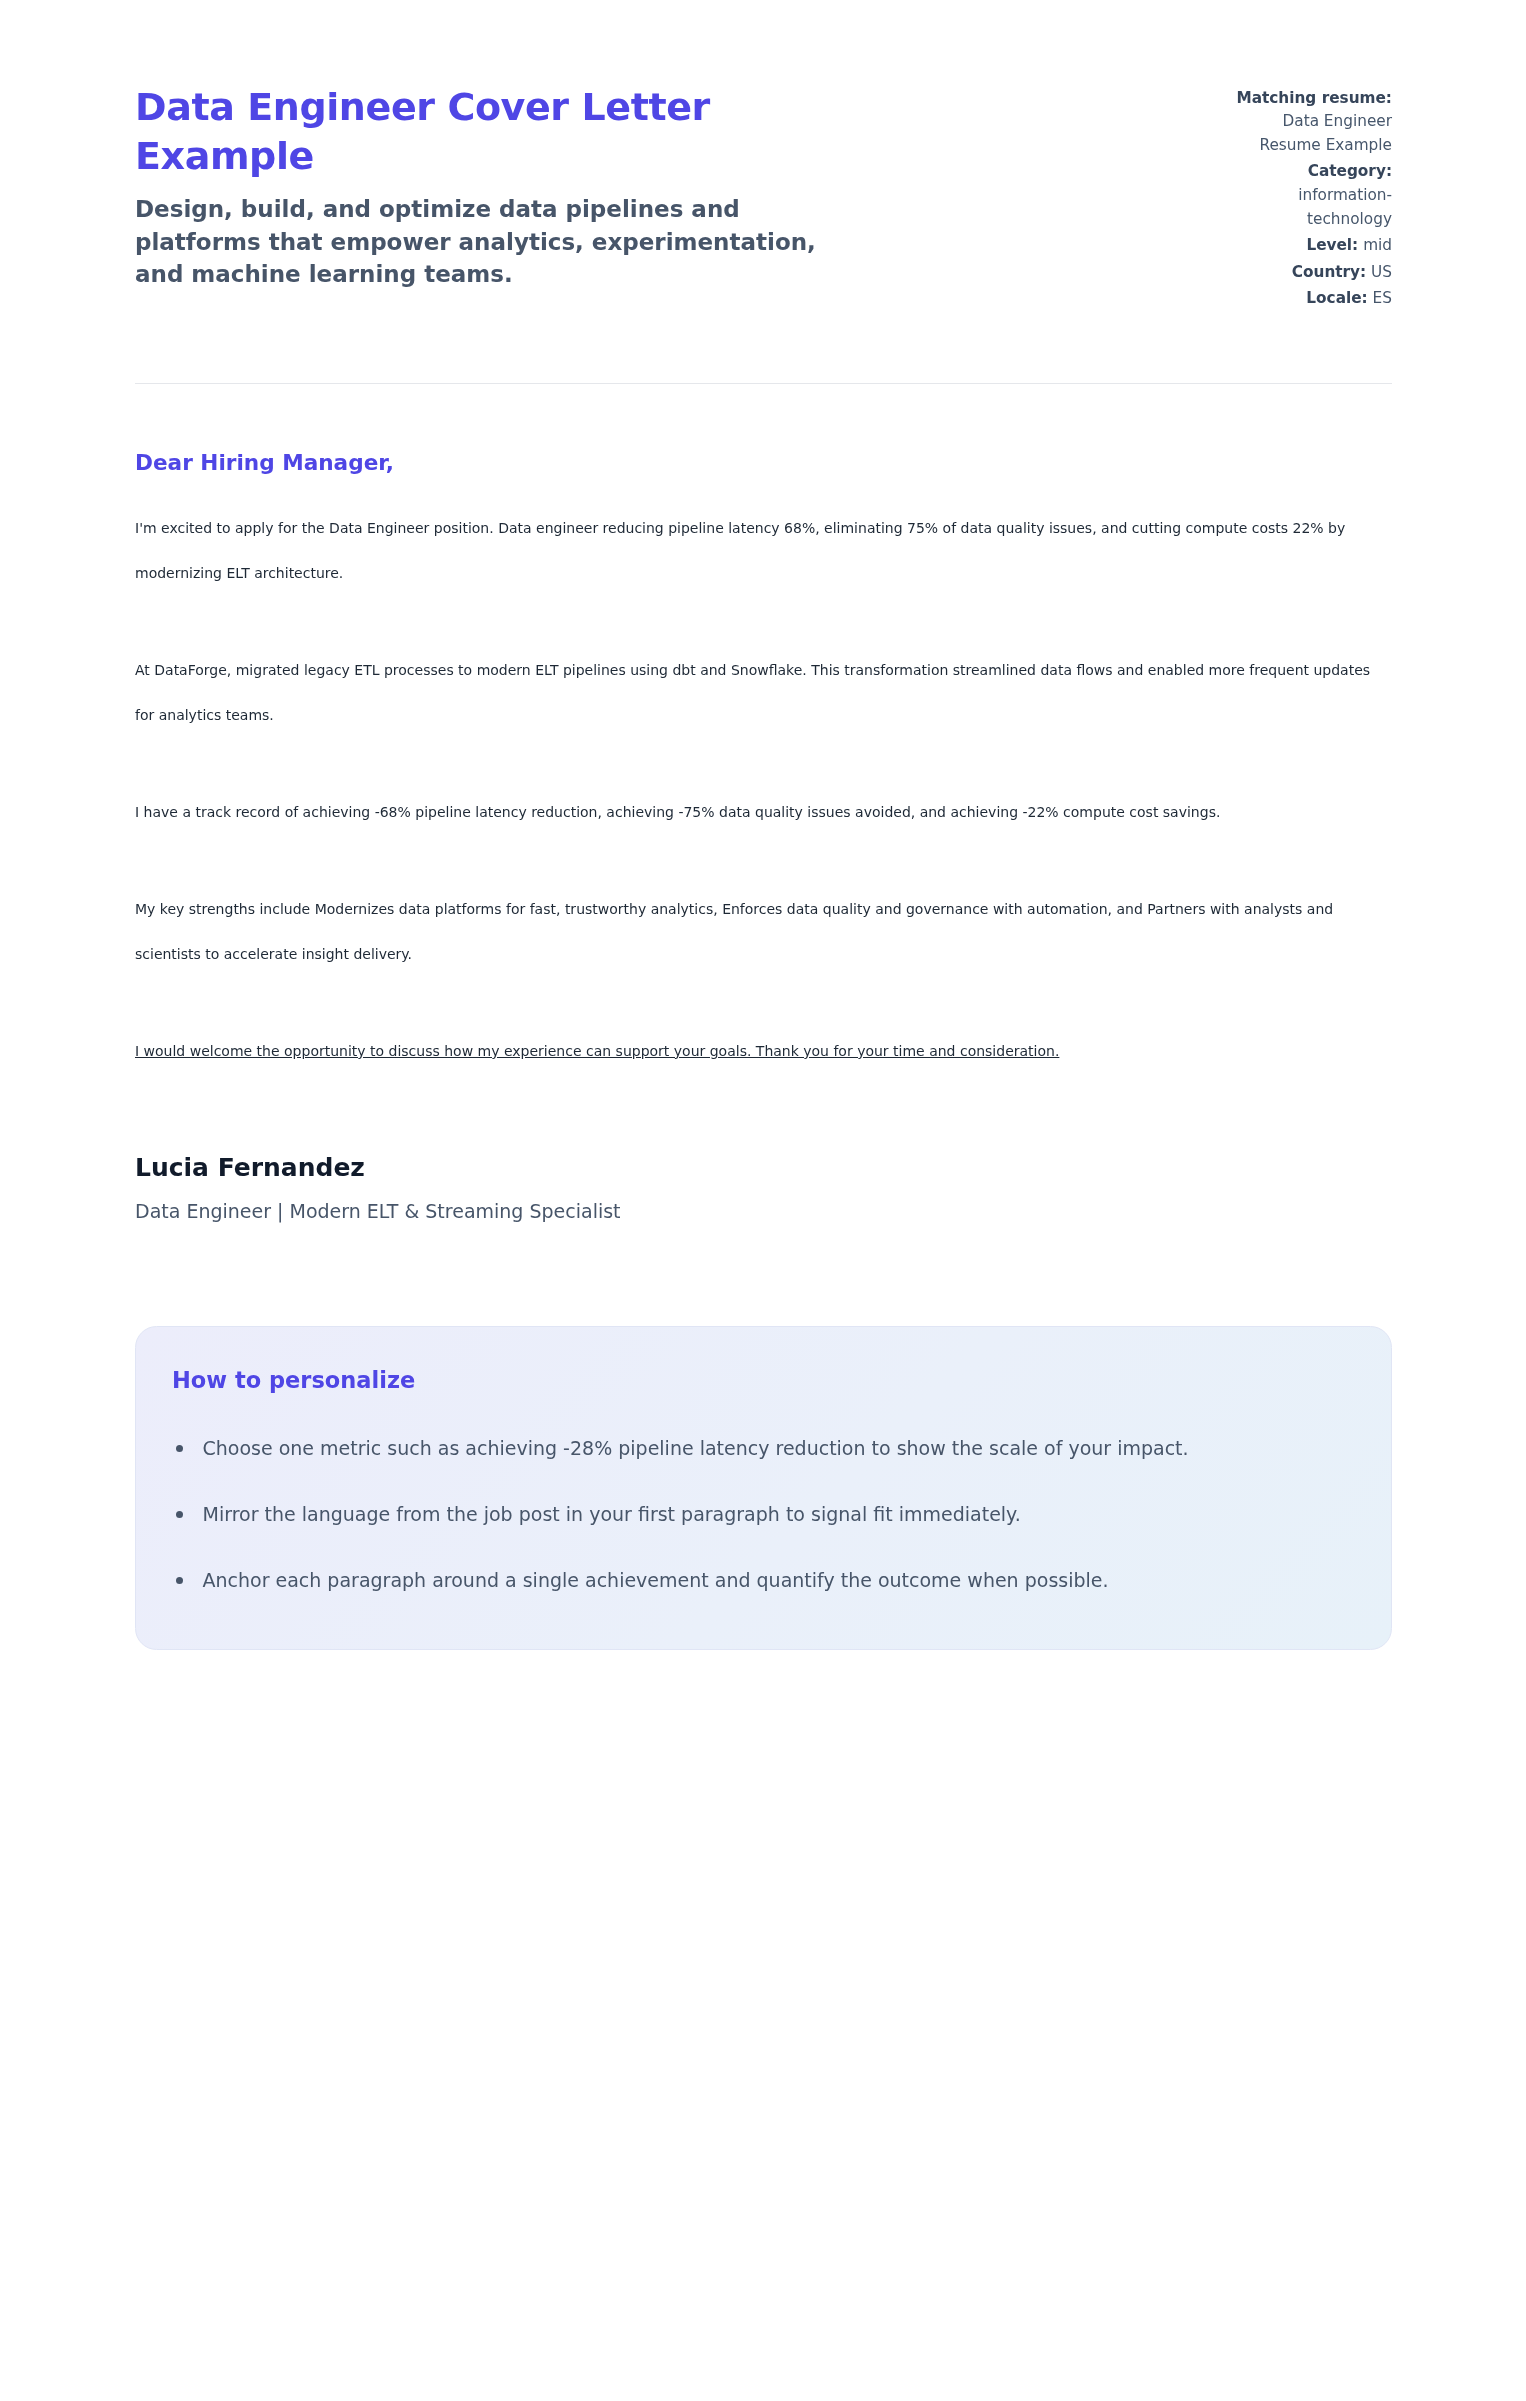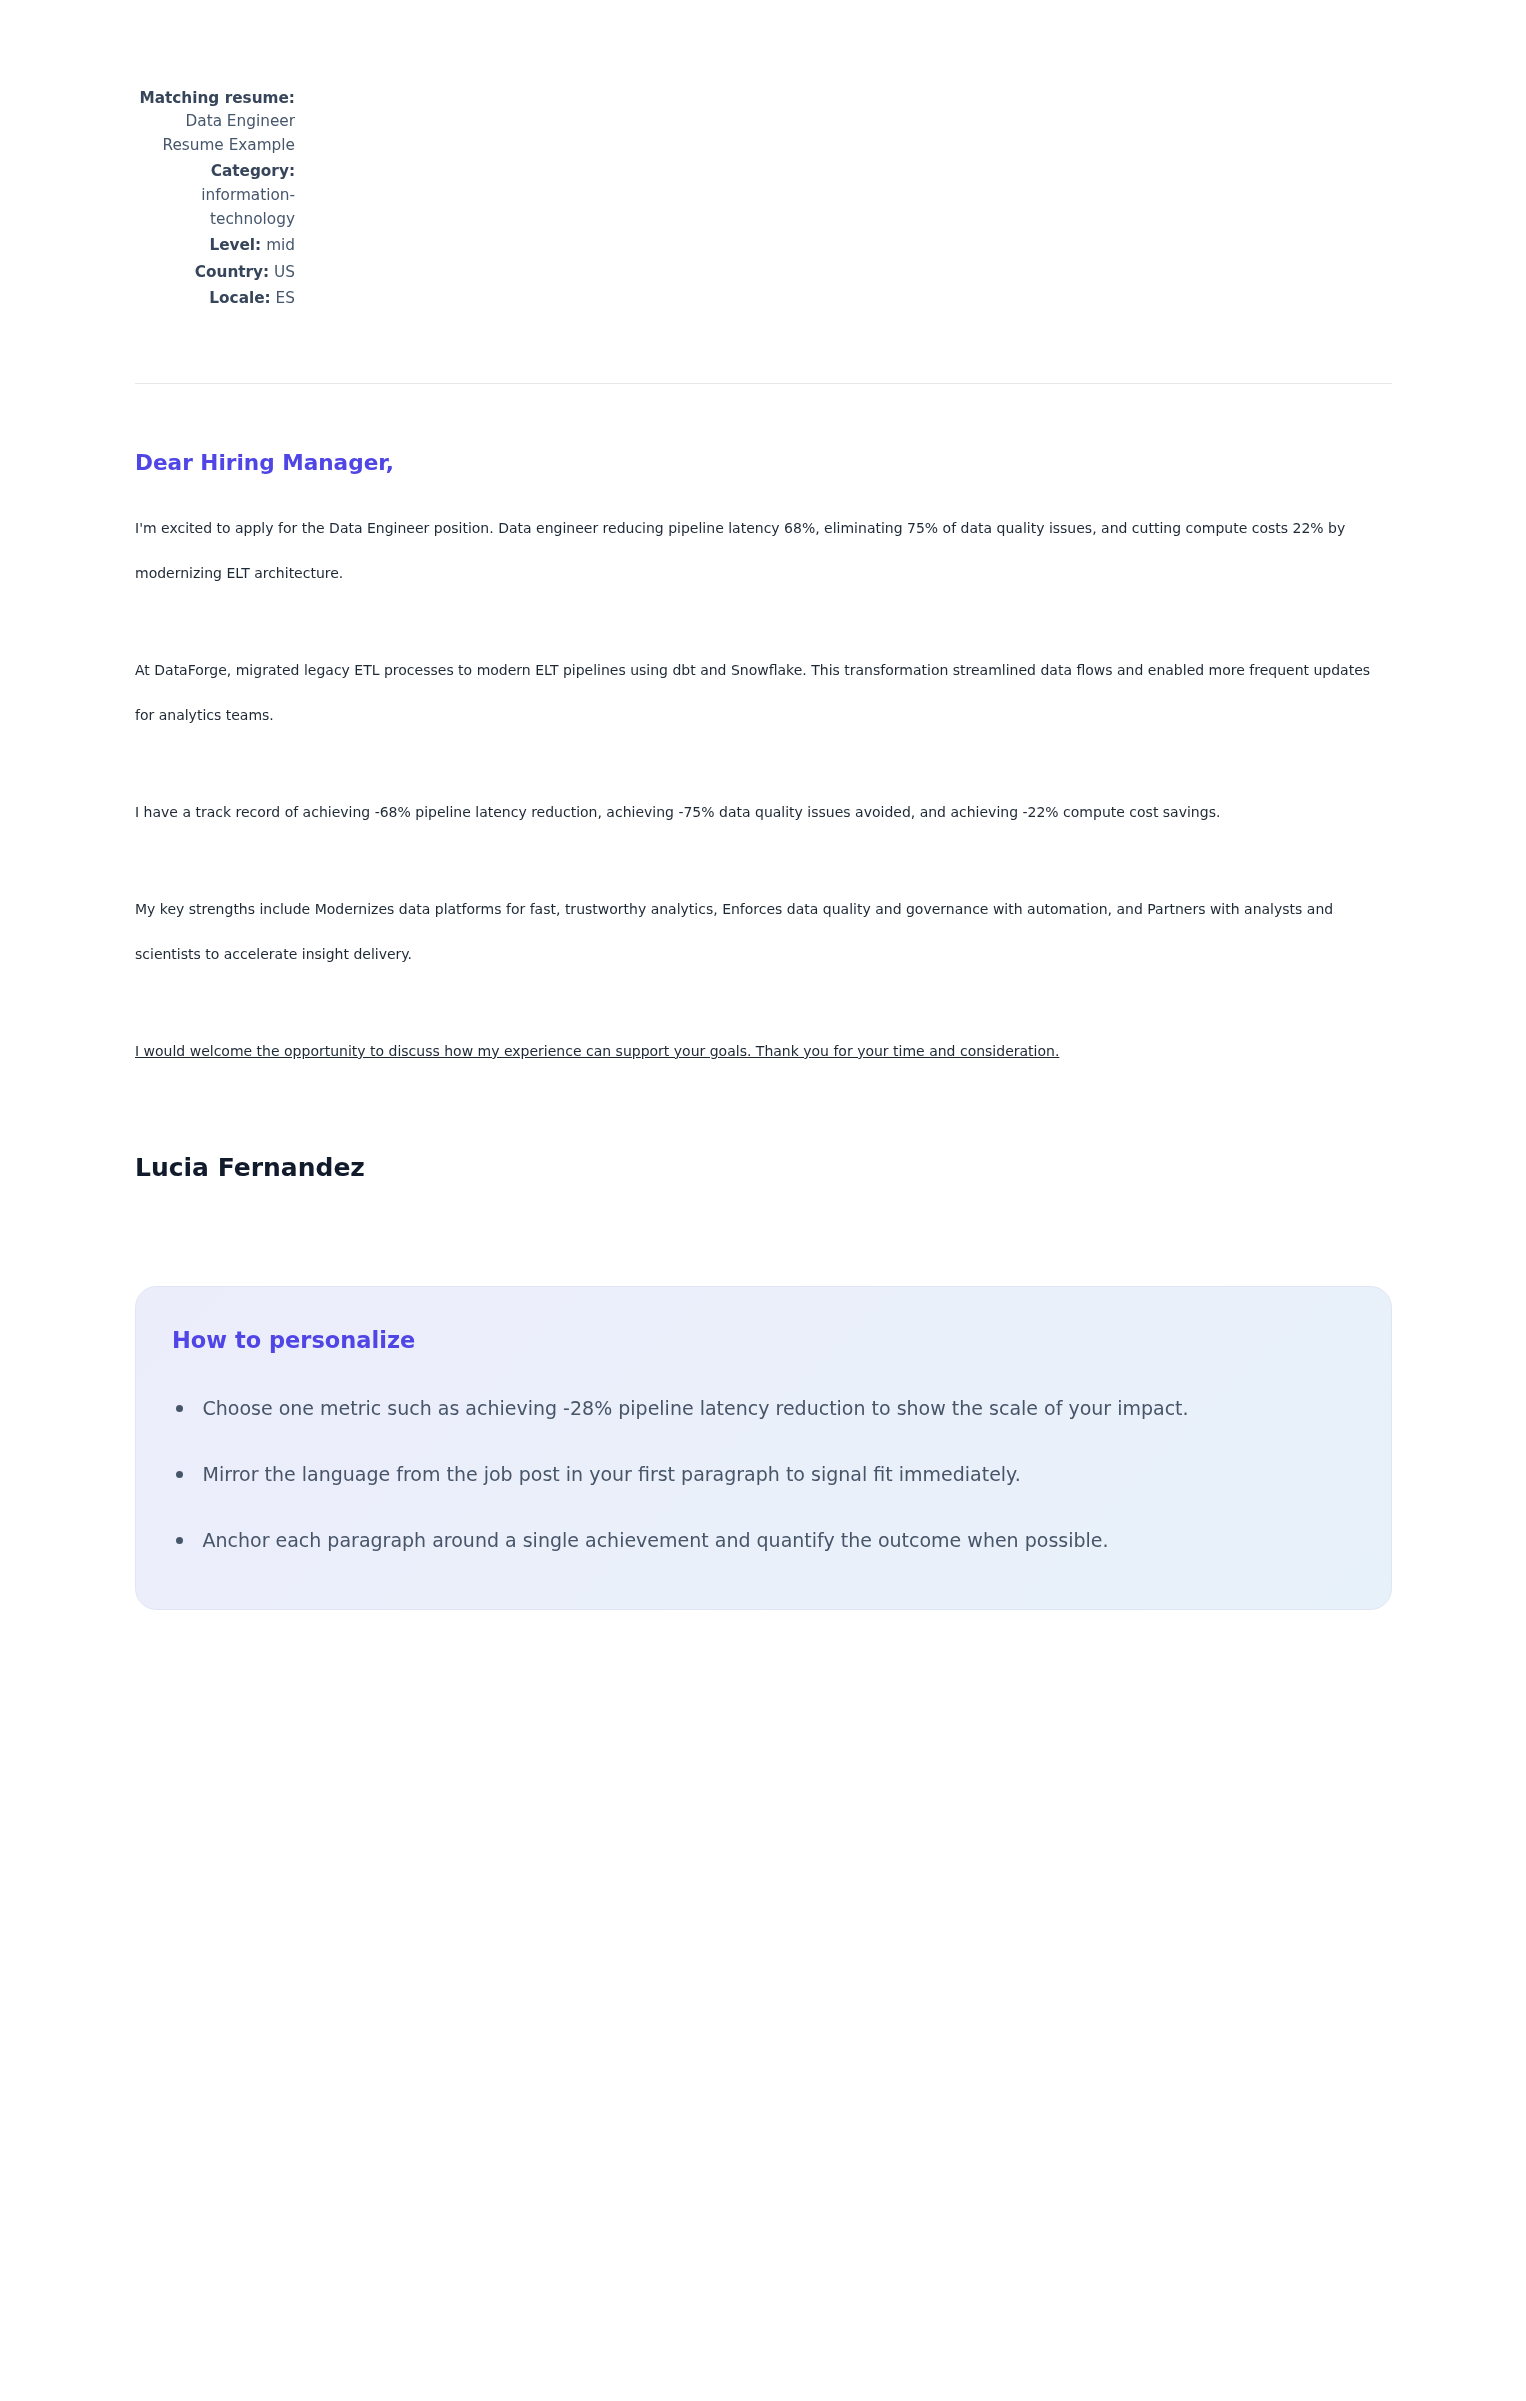--- a/index.html
+++ b/index.html
@@ -139,20 +139,24 @@
     border-radius: 50%;
     background: #475569;
   }
 </style>
 </head>
 <body>
 
 <div class="page">
 
   <div class="header">
+    <div class="header-left">
+      <h1 class="page-title">Data Engineer Cover Letter Example</h1>
+      <div class="page-subtitle">Design, build, and optimize data pipelines and platforms that empower analytics, experimentation, and machine learning teams.</div>
+    </div>
     <div class="meta">
       <div class="meta-row">
         <span class="meta-label">Matching resume:</span>
         <span class="meta-value">Data Engineer Resume Example</span>
       </div>
       <div class="meta-row">
         <span class="meta-label">Category:</span>
         <span class="meta-value">information-technology</span>
       </div>
       <div class="meta-row">
@@ -177,20 +181,21 @@
   <div class="letter-body">
     <p class="letter-paragraph">I'm excited to apply for the Data Engineer position. Data engineer reducing pipeline latency 68%, eliminating 75% of data quality issues, and cutting compute costs 22% by modernizing ELT architecture.</p>
     <p class="letter-paragraph">At DataForge, migrated legacy ETL processes to modern ELT pipelines using dbt and Snowflake. This transformation streamlined data flows and enabled more frequent updates for analytics teams.</p>
     <p class="letter-paragraph">I have a track record of achieving -68% pipeline latency reduction, achieving -75% data quality issues avoided, and achieving -22% compute cost savings.</p>
     <p class="letter-paragraph">My key strengths include Modernizes data platforms for fast, trustworthy analytics, Enforces data quality and governance with automation, and Partners with analysts and scientists to accelerate insight delivery.</p>
     <p class="letter-paragraph">I would welcome the opportunity to discuss how my experience can support your goals. Thank you for your time and consideration.</p>
   </div>
 
   <div class="signature">
     <div class="signature-name">Lucia Fernandez</div>
+    <div class="signature-role">Data Engineer | Modern ELT &amp; Streaming Specialist</div>
   </div>
 
 
   <div class="tip-box">
     <div class="tip-box-title">How to personalize</div>
     <ul class="tip-list">
       <li class="tip-item">Choose one metric such as achieving -28% pipeline latency reduction to show the scale of your impact.</li>
       <li class="tip-item">Mirror the language from the job post in your first paragraph to signal fit immediately.</li>
       <li class="tip-item">Anchor each paragraph around a single achievement and quantify the outcome when possible.</li>
     </ul>

